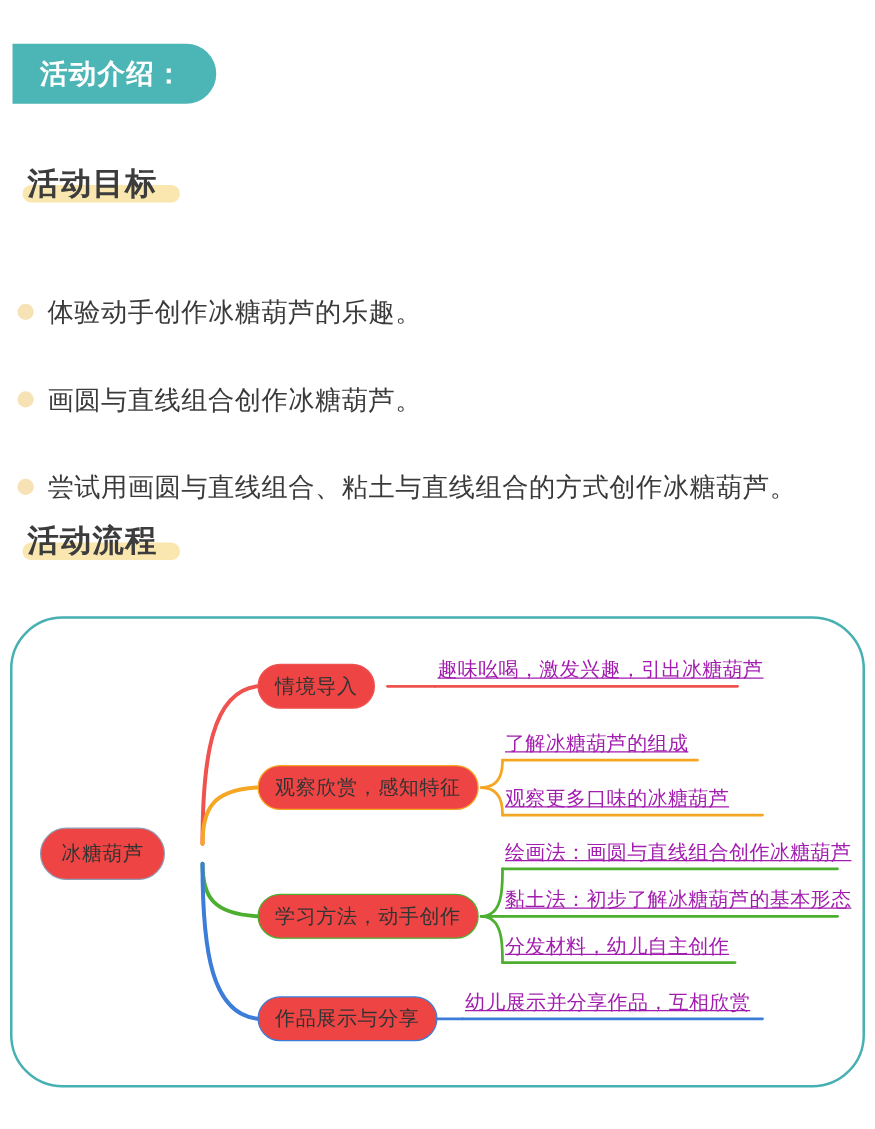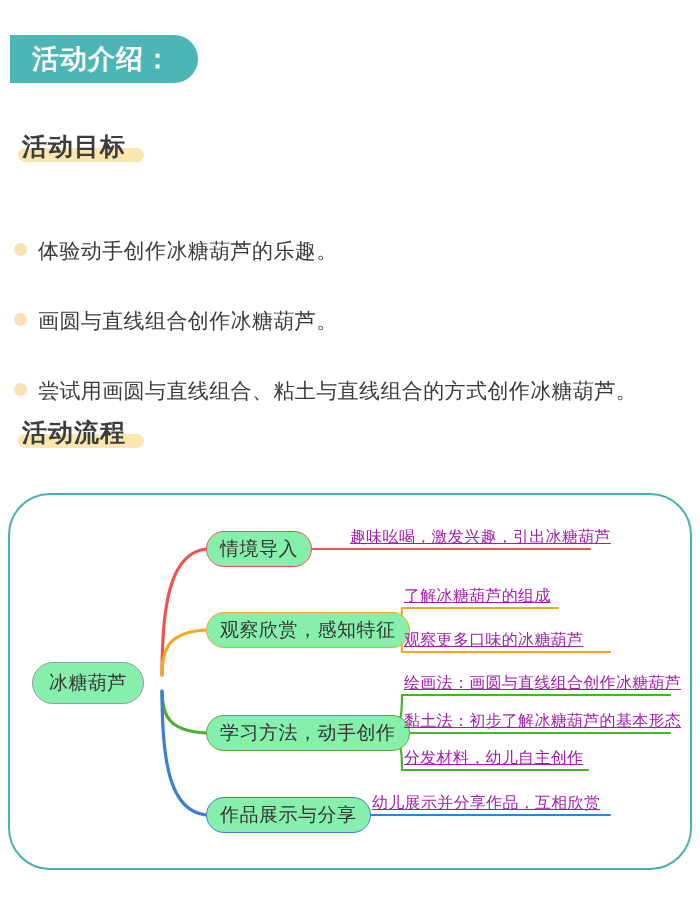--- a/index.html
+++ b/index.html
@@ -21,32 +21,31 @@
     top: 35px;
     height: 48px;
     padding: 0 26px 0 22px;
     background: #4cb5b5;
     border-radius: 0 24px 24px 0;
     display: flex;
     align-items: center;
   }
   .header-banner .banner-text {
     color: #ffffff;
-    font-size: 27px;
+    font-size: 22px;
     font-weight: bold;
     letter-spacing: 1px;
     line-height: 1;
   }
 
   
   .section-heading {
     position: absolute;
     left: 22px;
     display: inline-block;
-    font-family: Liberation Serif, serif;
   }
   .section-heading .hl-bar {
     position: absolute;
     left: -4px;
     bottom: 0px;
     height: 14px;
     width: calc(100% + 22px);
     background: #fae7b0;
     border-radius: 8px;
     z-index: 0;
@@ -109,23 +108,23 @@
     width: 684px;
     height: 377px;
   }
 
   
   .node {
     position: absolute;
     display: flex;
     align-items: center;
     justify-content: center;
-    background: #86efac;
+    background: #ef4444;
     border-radius: 22px;
-    font-size: 19px;
+    font-size: 16px;
     letter-spacing: 0.5px;
     color: #333333;
     white-space: nowrap;
     z-index: 3;
     text-align: right;
   }
   .node.root {
     border: 1.6px solid #8f9bb3;
     height: 42px;
     padding: 0 16px;

